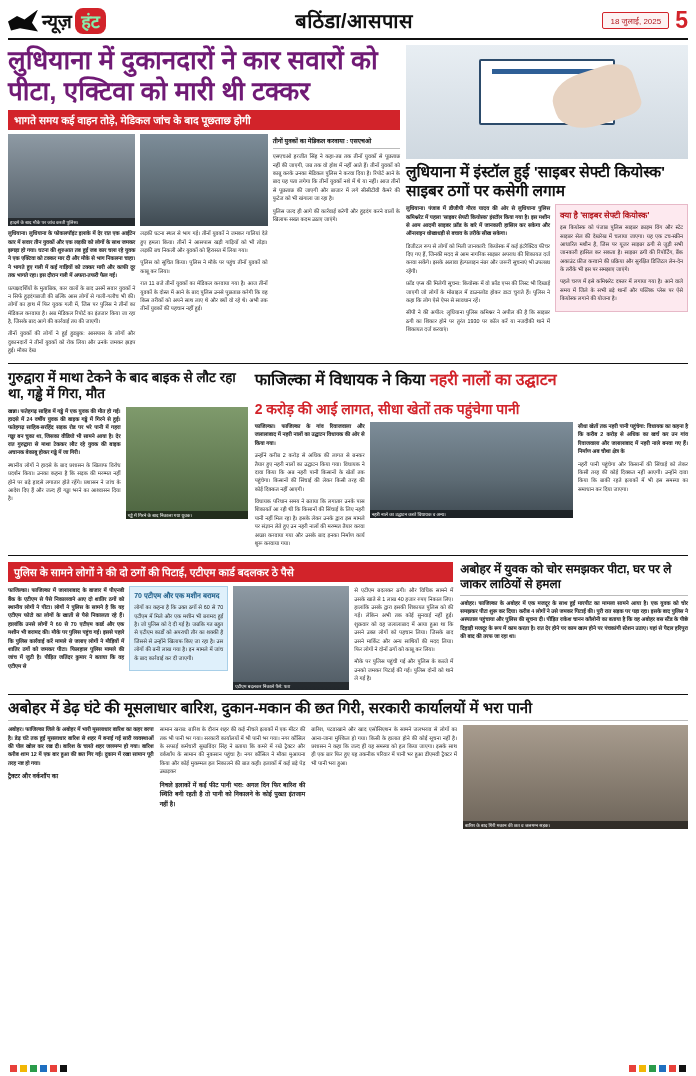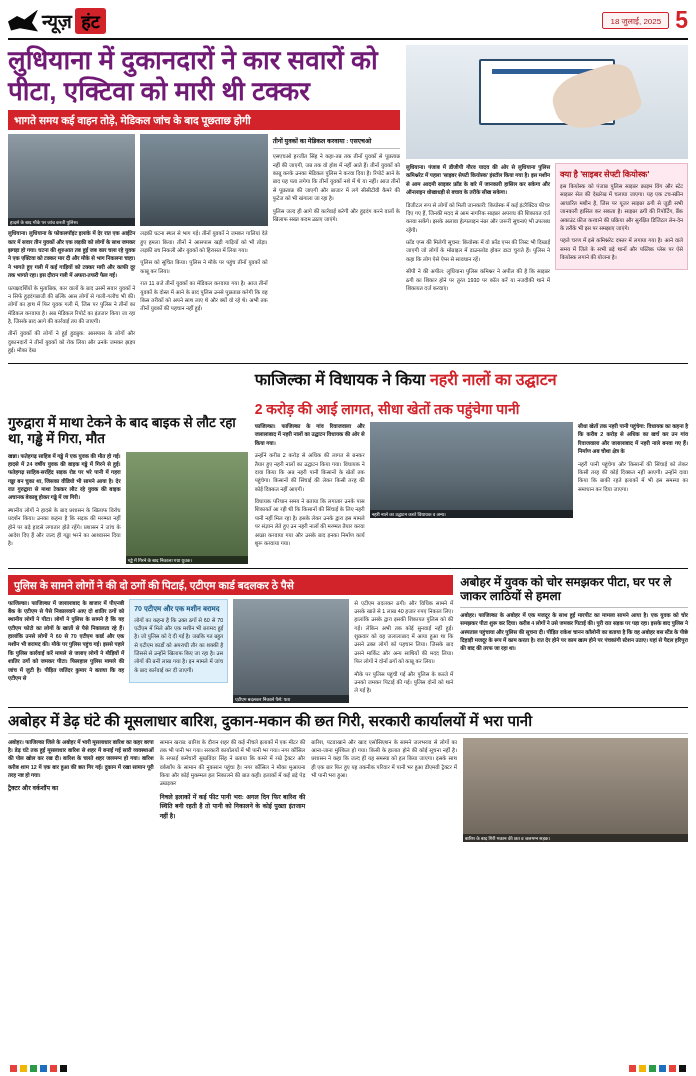--- a/index.html
+++ b/index.html
@@ -25,21 +25,21 @@
     padding-bottom: 3px;
     height: 34px;
   }
   .logo-wrap { display:flex; align-items:center; gap:4px; }
   .logo-bird {
     width: 30px; height: 22px; background:#0a0a0a;
     clip-path: polygon(0% 55%, 30% 30%, 55% 45%, 100% 0%, 80% 60%, 100% 100%, 40% 85%, 10% 95%);
   }
   .logo-text { font-size: 19px; font-weight: bold; letter-spacing: -0.5px; }
   .logo-box {
-    background: #d2232a; color:#000000; padding: 1px 6px; border-radius: 3px;
+    background: #d2232a; color:#86efac; padding: 1px 6px; border-radius: 8px;
     font-size: 18px; font-weight: bold;
   }
   .section-title { font-size: 20px; font-weight: bold; letter-spacing: 0.5px; }
   .date-wrap { display:flex; align-items:center; gap:6px; }
   .date-pill {
     border: 1px solid #d2232a; color:#b2181e; font-size: 8px; padding: 2px 7px;
     border-radius: 2px; background: #fdf3f3;
   }
   .page-num { font-size: 23px; font-weight: bold; color:#d2232a; }
   .red { color: #d2232a; }
@@ -82,21 +82,21 @@
   .rt-cols { display:flex; gap:5px; margin-top:4px; }
   .rt-cols .c1 { width: 52%; }
   .rt-cols .c2 { width: 48%; }
   .pinkbox {
     background: #fde9ef; border: 1px solid #e7b9c8; padding: 4px;
   }
   .pinkbox h4 { margin:0 0 3px 0; font-size: 8.2px; color:#b2181e; }
 
   
   .mid-row { display:flex; gap:7px; margin-top: 6px; }
-  .mid-left { width: 240px; margin-top: 45px; }
+  .mid-left { width: 240px; }
   .mid-right { width: 434px; }
   .mid-head { font-size: 13.5px; font-weight:bold; line-height:1.22; }
   .mid-head2 { font-size: 16px; font-weight:bold; line-height:1.22; }
   .subred { color:#d2232a; font-weight:bold; font-size: 14px; margin-top:10px; }
   .mid-cols { display:flex; gap:5px; margin-top:4px; }
 
   
   .row3 { display:flex; gap:7px; margin-top:6px; }
   .row3-left { width: 446px; }
   .row3-right { width: 228px; }
@@ -140,20 +140,21 @@
 <body>
 
 <div class="page">
 
   <div class="masthead">
     <div class="logo-wrap">
       <span class="logo-bird"></span>
       <span class="logo-text">न्यूज़</span>
       <span class="logo-box">हंट</span>
     </div>
+    <div class="section-title">बठिंडा/आसपास</div>
     <div class="date-wrap">
       <span class="date-pill">18 जुलाई, 2025</span>
       <span class="page-num">5</span>
     </div>
   </div>
 
   <div class="top-area">
 
     <div class="top-left">
       <div class="headline-main">लुधियाना में दुकानदारों ने कार सवारों को पीटा, एक्टिवा को मारी थी टक्कर</div>
@@ -187,20 +188,21 @@
           </div>
         </div>
       </div>
     </div>
 
     <div class="top-right">
       <div class="photo rt-photo ph-screen">
         <div class="inner-kiosk"></div>
         <div class="hand"></div>
       </div>
+      <div class="rt-headline">लुधियाना में इंस्टॉल हुई 'साइबर सेफ्टी कियोस्क' साइबर ठगों पर कसेगी लगाम</div>
       <div class="rt-cols">
         <div class="c1 col-body">
           <p class="lead">लुधियाना। पंजाब में डीजीपी गौरव यादव की ओर से लुधियाना पुलिस कमिश्नरेट में पहला 'साइबर सेफ्टी कियोस्क' इंस्टॉल किया गया है। इस मशीन से आम आदमी साइबर फ्रॉड के बारे में जानकारी हासिल कर सकेगा और ऑनलाइन धोखाधड़ी से बचाव के तरीके सीख सकेगा।</p>
           <p>डिजीटल रूप से लोगों को मिली जानकारी: कियोस्क में कई इंटरैक्टिव फीचर दिए गए हैं, जिनकी मदद से आम नागरिक साइबर अपराध की शिकायत दर्ज करवा सकेंगे। इसके अलावा हेल्पलाइन नंबर और जरूरी सूचनाएं भी उपलब्ध रहेंगी।</p>
           <p>फ्रॉड एप्स की मिलेगी सूचना: कियोस्क में वो फ्रॉड एप्स की लिस्ट भी दिखाई जाएगी जो लोगों के मोबाइल में डाउनलोड होकर डाटा चुराते हैं। पुलिस ने कहा कि लोग ऐसे ऐप्स से सावधान रहें।</p>
           <p>सीपी ने की अपील: लुधियाना पुलिस कमिश्नर ने अपील की है कि साइबर ठगी का शिकार होने पर तुरंत 1930 पर कॉल करें या नजदीकी थाने में शिकायत दर्ज करवाएं।</p>
         </div>
         <div class="c2">
           <div class="pinkbox">
             <h4>क्या है 'साइबर सेफ्टी कियोस्क'</h4>

